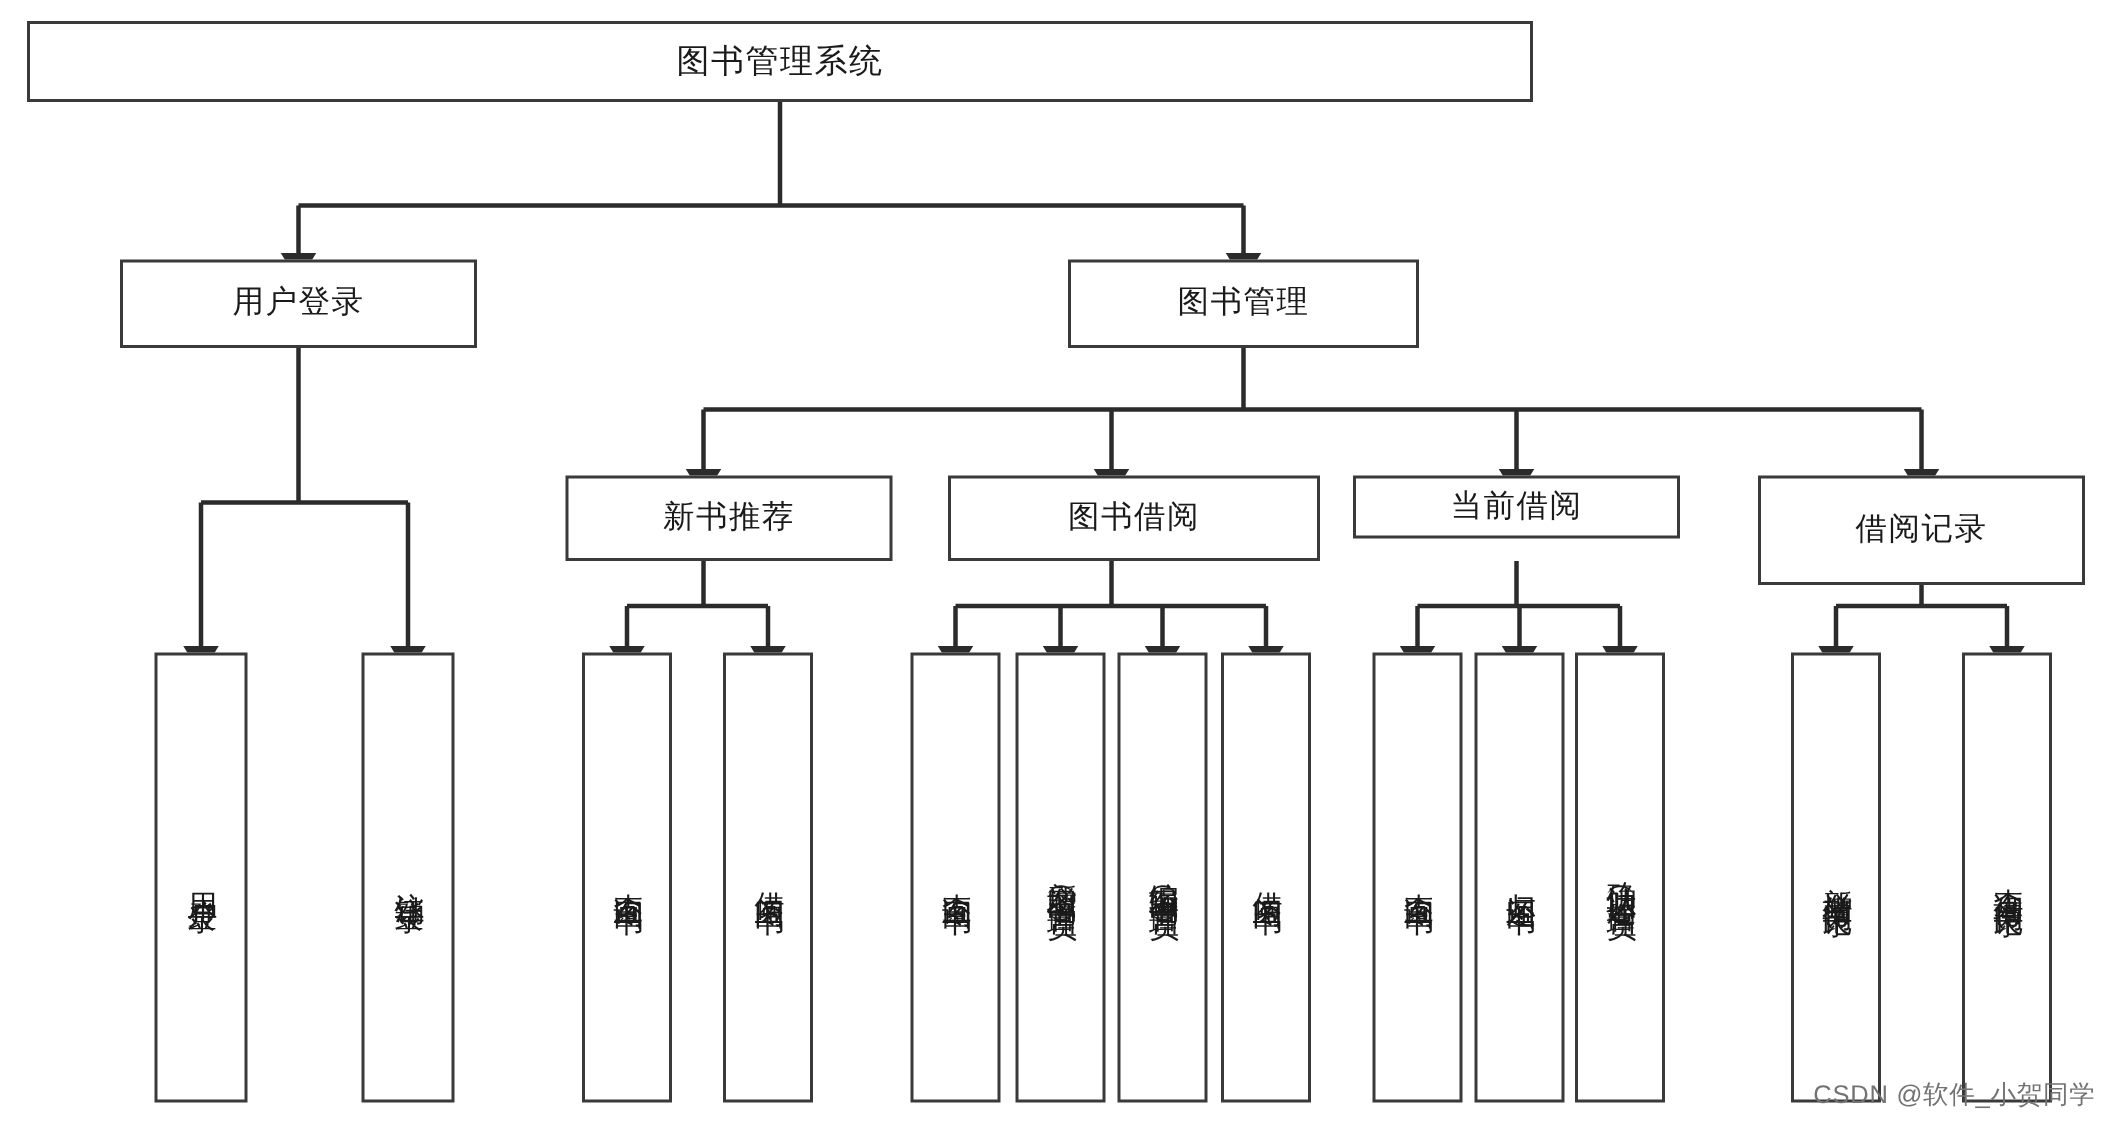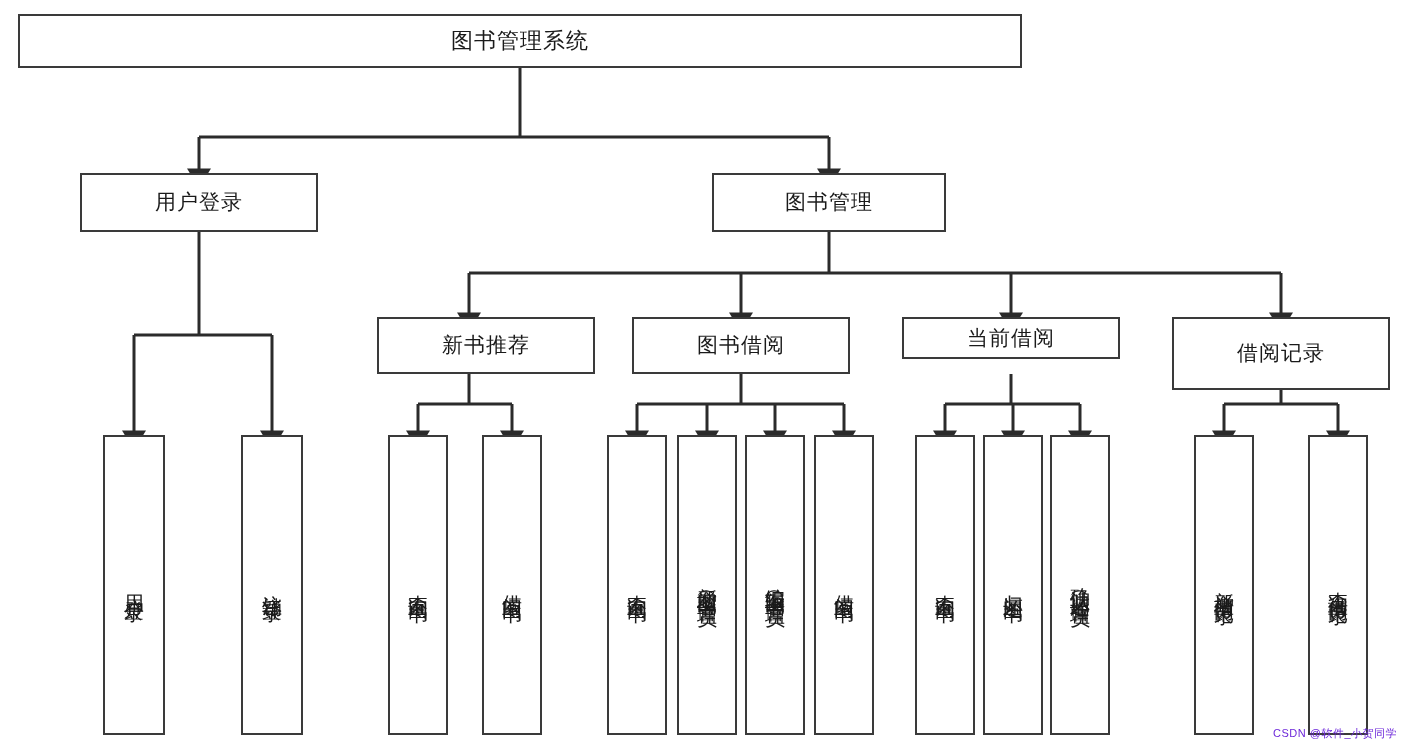--- a/index.html
+++ b/index.html
@@ -31,22 +31,22 @@
     text-orientation:upright;
     font-size:20px;
     letter-spacing:3px;
     white-space:nowrap;
   }
   .node-box.root .node-label{font-size:22px;}
   .watermark{
     position:absolute;
     right:8px;
     bottom:6px;
-    font-size:11px;
-    color:#6d28d9;
+    font-size:17px;
+    color:#737373;
     letter-spacing:0.5px;
     white-space:nowrap;
     pointer-events:none;
     text-align:center;
   }
 </style>
 </head>
 <body>
 
 <svg id="canvas" viewBox="0 0 1405 747" xmlns="http://www.w3.org/2000/svg">
@@ -98,21 +98,21 @@
     </div>
     <div class="node-box level2" style="left: 80px; top: 173px; width: 238px; height: 59px;">
       <span class="node-label">用户登录</span>
     </div>
     <div class="node-box level2" style="left: 712px; top: 173px; width: 234px; height: 59px;">
       <span class="node-label">图书管理</span>
     </div>
     <div class="node-box level3" style="left: 360px; top: 317px; width: 218px; height: 57px; margin-left: 17px;">
       <span class="node-label">新书推荐</span>
     </div>
-    <div class="node-box level3" style="left: 632px; top: 317px; width: 218px; height: 57px;">
+    <div class="node-box level3" style="left: 632px; top: 317px; width: 248px; height: 57px;">
       <span class="node-label">图书借阅</span>
     </div>
     <div class="node-box level3" style="left: 902px; top: 317px; width: 218px; height: 42px;">
       <span class="node-label">当前借阅</span>
     </div>
     <div class="node-box level3" style="left: 1172px; top: 317px; width: 218px; height: 73px;">
       <span class="node-label">借阅记录</span>
     </div>
     <div class="node-box vertical leaf" style="left: 103px; top: 435px; width: 62px; height: 300px;">
       <span class="node-label">用户登录</span>

